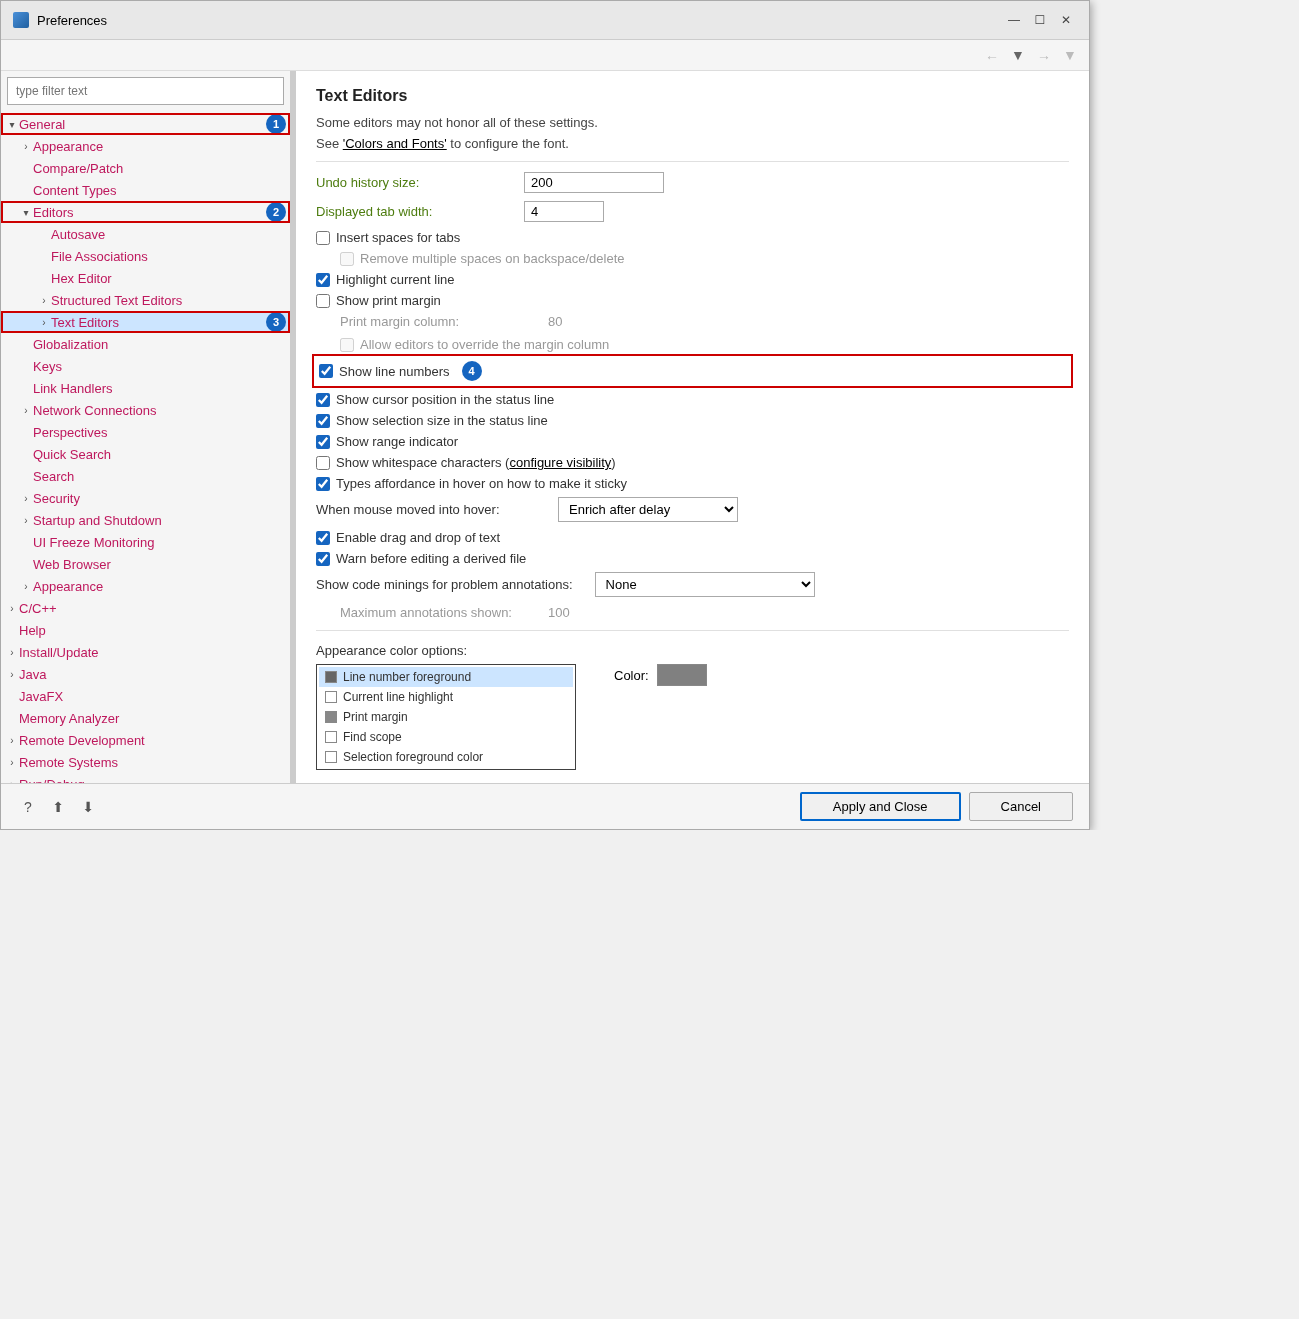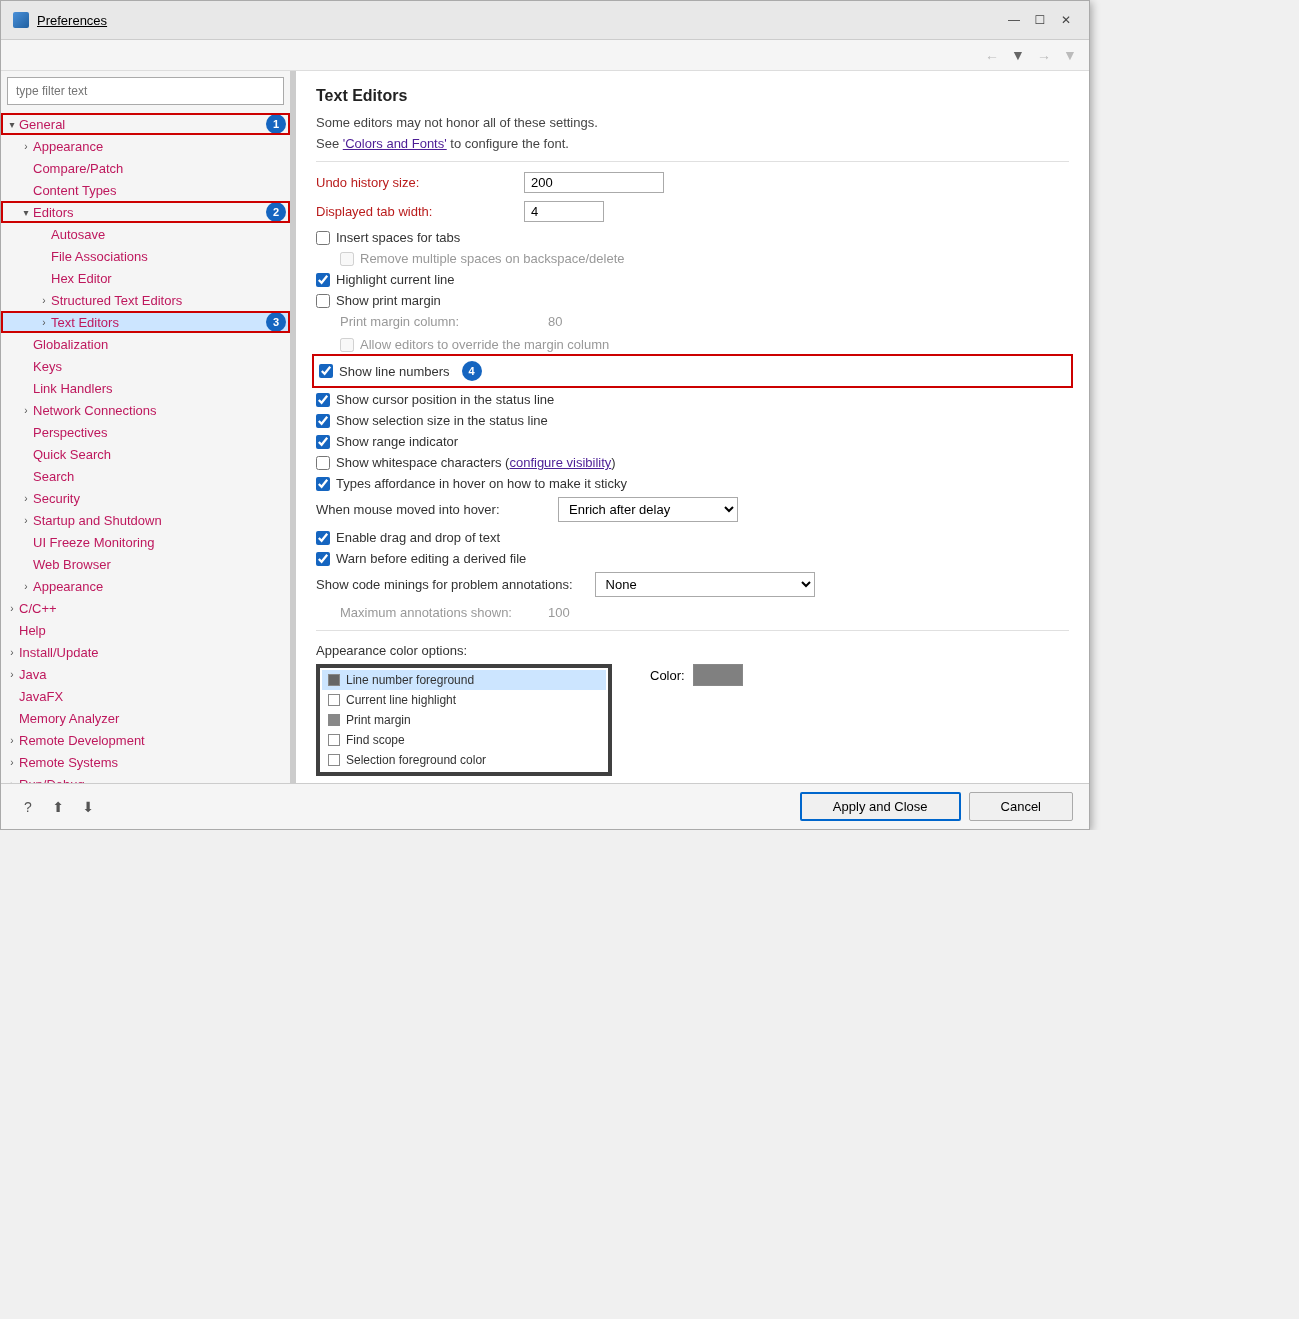--- a/index.html
+++ b/index.html
@@ -21,21 +21,20 @@
       padding: 8px 12px;
       display: flex;
       align-items: center;
       justify-content: space-between;
     }
     
     .title-bar-left {
       display: flex;
       align-items: center;
       gap: 8px;
-      text-decoration: underline;
     }
     
     .title-icon {
       width: 16px; height: 16px;
       background: linear-gradient(135deg, #4a90d9, #2060a0);
       border-radius: 2px;
     }
     
     .title-bar-right {
       display: flex;
@@ -163,35 +162,35 @@
       margin-bottom: 10px;
     }
     
     .info-text {
       font-size: 13px;
       color: #444;
       margin-bottom: 6px;
     }
     
     .link-text {
-      color: #4c1d95;
+      color: #000000;
       text-decoration: underline;
       cursor: pointer;
     }
     
     .form-row {
       display: flex;
       align-items: center;
       margin-bottom: 8px;
       gap: 8px;
     }
     
     .form-label {
       font-size: 13px;
-      color: #b91c1c;
+      color: #4d7c0f;
       min-width: 200px;
     }
     
     .form-label.disabled {
       color: #999;
     }
     
     .form-input {
       border: 1px solid #aaa;
       padding: 2px 6px;
@@ -266,22 +265,22 @@
       margin-bottom: 6px;
     }
     
     .color-list-container {
       display: flex;
       align-items: flex-start;
       gap: 16px;
     }
     
     .color-list {
-      width: 296px;
-      border: 4px solid #404040;
+      width: 260px;
+      border: 1px solid #404040;
       background: white;
       padding: 2px;
     }
     
     .color-list-item {
       display: flex;
       align-items: center;
       padding: 3px 6px;
       cursor: pointer;
       font-size: 12px;

